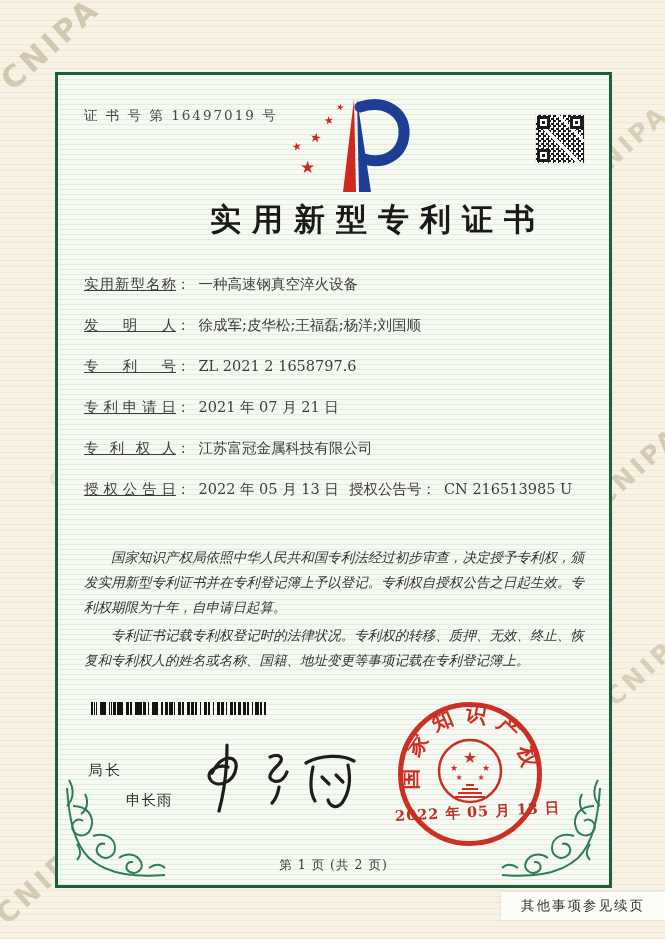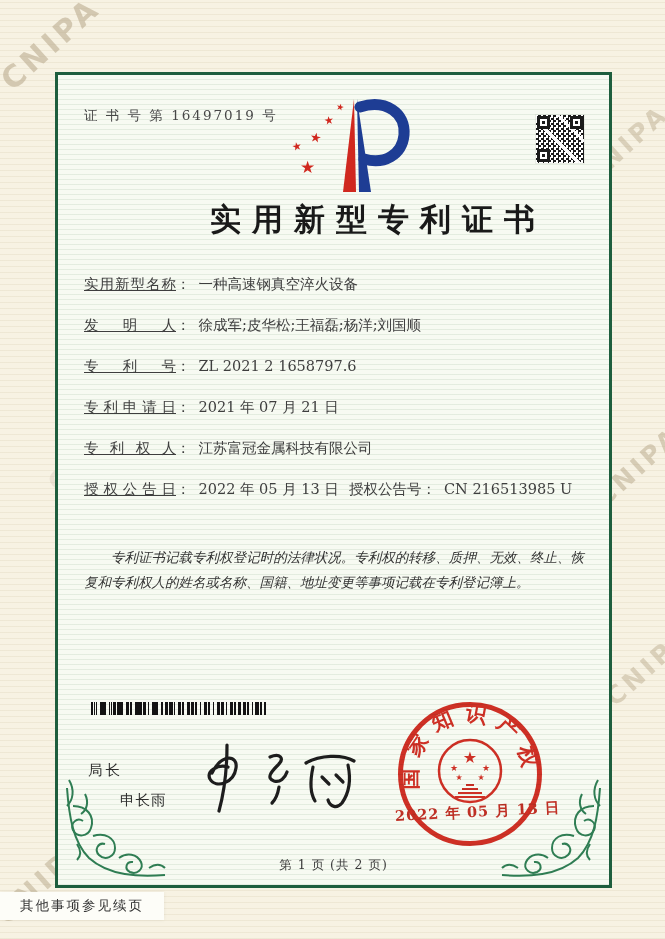--- a/index.html
+++ b/index.html
@@ -75,34 +75,34 @@
   .paras p { text-indent:2em; margin-bottom:3px; }
   
   .barcode {
     position:absolute; left:33px; top:627px; width:176px; height:13px;
     background-image:
       repeating-linear-gradient(90deg,#131313 0 2px,transparent 2px 5px,#131313 5px 6px,transparent 6px 9px,#131313 9px 12px,transparent 12px 13px),
       repeating-linear-gradient(90deg,transparent 0 3px,#131313 3px 4px,transparent 4px 11px,#131313 11px 14px,transparent 14px 17px);
   }
   
   .sign-title { position:absolute; left:30px; top:686px; font-size:14.5px; letter-spacing:3px; color:#2e2e2e; }
-  .sign-name  { position:absolute; left:30px; top:716px; font-size:14.5px; letter-spacing:1px; color:#2e2e2e;padding-left:32px; }
+  .sign-name  { position:absolute; left:36px; top:716px; font-size:14.5px; letter-spacing:1px; color:#2e2e2e;padding-left:32px; }
   .signature  { position:absolute; left:128px; top:658px; }
   
   .seal { position:absolute; left:337px; top:624px; width:150px; height:150px; mix-blend-mode:multiply; opacity:0.96; }
   .seal-ring { position:absolute; inset:3px; border:5px solid #d5281e; border-radius:50%; }
   .seal-date {
     position:absolute; left:0; top:104px; width:100%; text-align:center;
     color:#c5281e; font-size:14.5px; font-weight:bold; letter-spacing:1px;
     transform:rotate(-3deg); white-space:nowrap;
   }
   
   .page-info { position:absolute; left:0; top:782px; width:100%; text-align:center; font-size:12.5px; color:#3a3a3a; letter-spacing:1px; }
   .cont-note {
-    position:absolute; left:0; top:892px; width:665px; text-align:left;
+    position:absolute; left:0; top:892px; width:665px; text-align:right;
   }
   .cont-chip {
     display:inline-block; background:#fdfdf8; padding:5px 20px;
     font-size:13.5px; color:#333; letter-spacing:2px; box-shadow:0 0 4px rgba(0,0,0,0.06);
   }
   
   .orn { position:absolute; bottom:3px; width:108px; height:108px; }
   .orn-left { left:3px; }
   .orn-right { right:3px; transform:scaleX(-1); }
 </style>
@@ -162,20 +162,21 @@
         <div class="frow">
           <span class="flabel">专利权人</span><span class="fcolon">：</span><span>江苏富冠金属科技有限公司</span>
         </div>
         <div class="grant-row">
           <span><span class="flabel gl">授权公告日</span><span class="fcolon">：</span><span>2022 年 05 月 13 日</span></span>
           <span class="grant-right"><span>授权公告号</span><span class="fcolon">：</span><span>CN 216513985 U</span></span>
         </div>
       </div>
 
       <div class="paras">
+        <p>国家知识产权局依照中华人民共和国专利法经过初步审查，决定授予专利权，颁发实用新型专利证书并在专利登记簿上予以登记。专利权自授权公告之日起生效。专利权期限为十年，自申请日起算。</p>
         <p>专利证书记载专利权登记时的法律状况。专利权的转移、质押、无效、终止、恢复和专利权人的姓名或名称、国籍、地址变更等事项记载在专利登记簿上。</p>
       </div>
 
       <div class="barcode"></div>
 
       <div class="sign-title">局长</div>
       <div class="sign-name">申长雨</div>
 
       <svg class="signature" width="190" height="86" viewBox="0 0 190 86">
         <g fill="none" stroke="#1d1d1d" stroke-width="3.2" stroke-linecap="round" stroke-linejoin="round">

